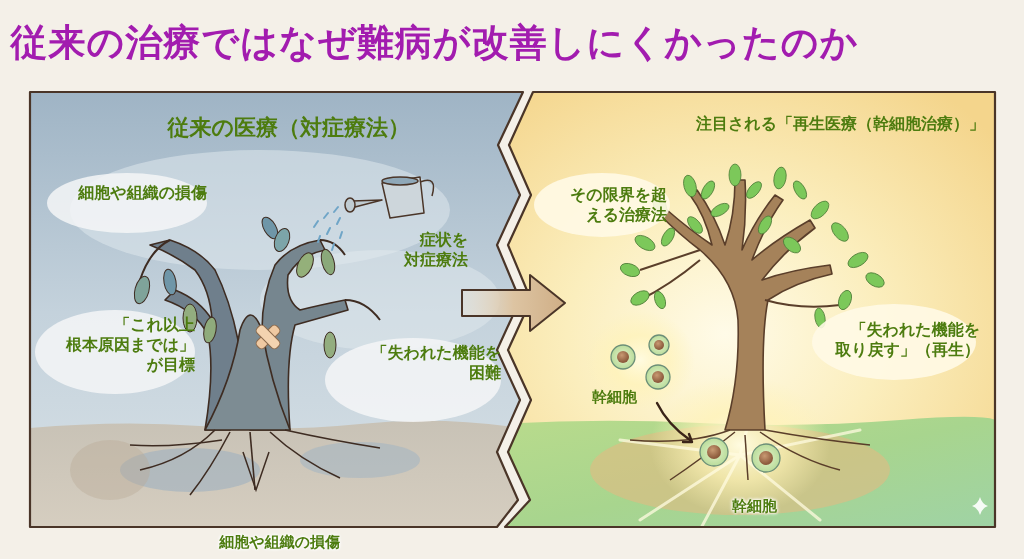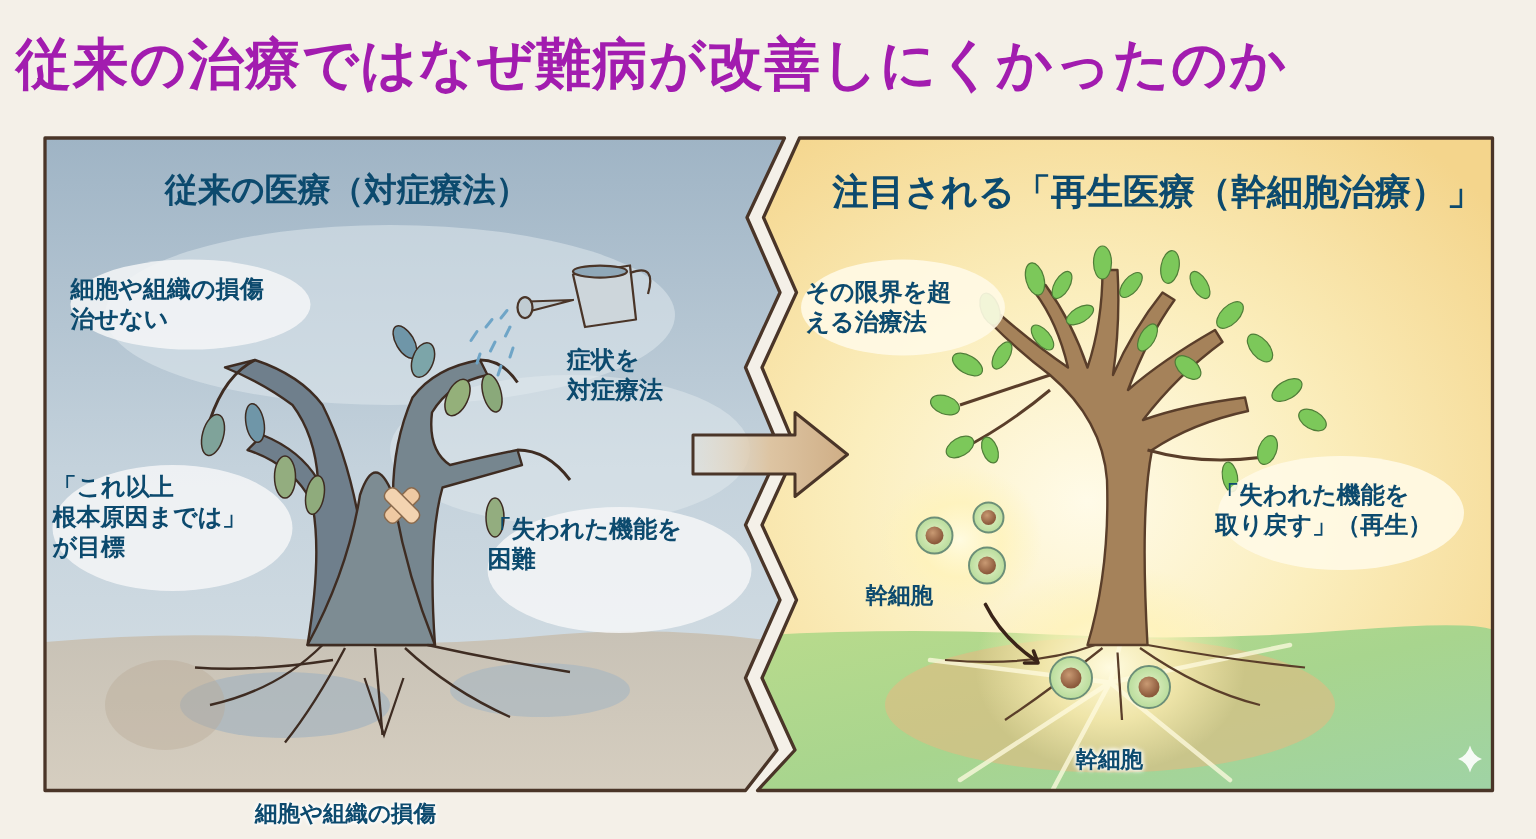--- a/index.html
+++ b/index.html
@@ -10,22 +10,22 @@
     position: relative;
     color: #3a2418;
   }
   .title {
     position: absolute; left: 0; top: 18px; width: 869px;
     text-align: center; font-size: 37px; font-weight: bold;
     color: #a21caf; letter-spacing: 1px;
   }
   svg.scene { position: absolute; left: 0; top: 0; }
   .lbl {
-    position: absolute; text-align: left; font-weight: bold;
-    color: #0c4a6e; line-height: 1.25; white-space: nowrap;
+    position: absolute; text-align: right; font-weight: bold;
+    color: #4d7c0f; line-height: 1.25; white-space: nowrap;
   }
   .panel-head { font-size: 22px; }
   .bubble { font-size: 16px; }
   .small { font-size: 15px; }
   .halo { text-shadow: 0 0 3px #fff, 0 0 3px #fff, 0 0 4px #fff; }
 </style>
 </head>
 <body>
 
 <div class="title">従来の治療ではなぜ難病が改善しにくかったのか</div>
@@ -240,42 +240,41 @@
   <path d="M657,403 Q668,425 690,440" fill="none" stroke="#3a2418" stroke-width="2.4" stroke-linecap="round"></path>
   <path d="M683,442 L692,442 L689,434" fill="none" stroke="#3a2418" stroke-width="2.4" stroke-linecap="round" stroke-linejoin="round"></path>
 
   <path d="M980,515 Q982,508 988,506 Q982,504 980,497 Q978,504 972,506 Q978,508 980,515 Z" fill="#ffffff" opacity="0.9"></path>
 </svg>
 
 <div class="lbl panel-head" style="left:110px; top:114px; width:300px;">従来の医療（対症療法）</div>
 
 <div class="lbl bubble" style="left:47px; top:183px; width:160px;">
   <div>細胞や組織の損傷</div>
-  <div>治せない</div>
 </div>
 
 <div class="lbl bubble" style="left:35px; top:315px; width:160px;">
   <div>「これ以上</div>
   <div>根本原因までは」</div>
   <div>が目標</div>
 </div>
 
 <div class="lbl bubble" style="left:325px; top:343px; width:176px;">
   <div>「失われた機能を</div>
   <div>困難</div>
 </div>
 
 <div class="lbl bubble" style="left:378px; top:230px; width:90px;">
   <div>症状を</div>
   <div>対症療法</div>
 </div>
 
 <div class="lbl small halo" style="left:170px; top:497px; width:170px;margin-top:36px;">細胞や組織の損傷</div>
 
-<div class="lbl panel-head" style="left:555px; top:114px; width:430px; font-size:24px;font-family:Liberation Serif, serif;">注目される「再生医療（幹細胞治療）」</div>
+<div class="lbl panel-head" style="left:555px; top:114px; width:430px; font-size:16px;">注目される「再生医療（幹細胞治療）」</div>
 
 <div class="lbl bubble" style="left:537px; top:185px; width:130px;">
   <div>その限界を超</div>
   <div>える治療法</div>
 </div>
 
 <div class="lbl bubble" style="left:810px; top:320px; width:170px;">
   <div>「失われた機能を</div>
   <div>取り戻す」（再生）</div>
 </div>

